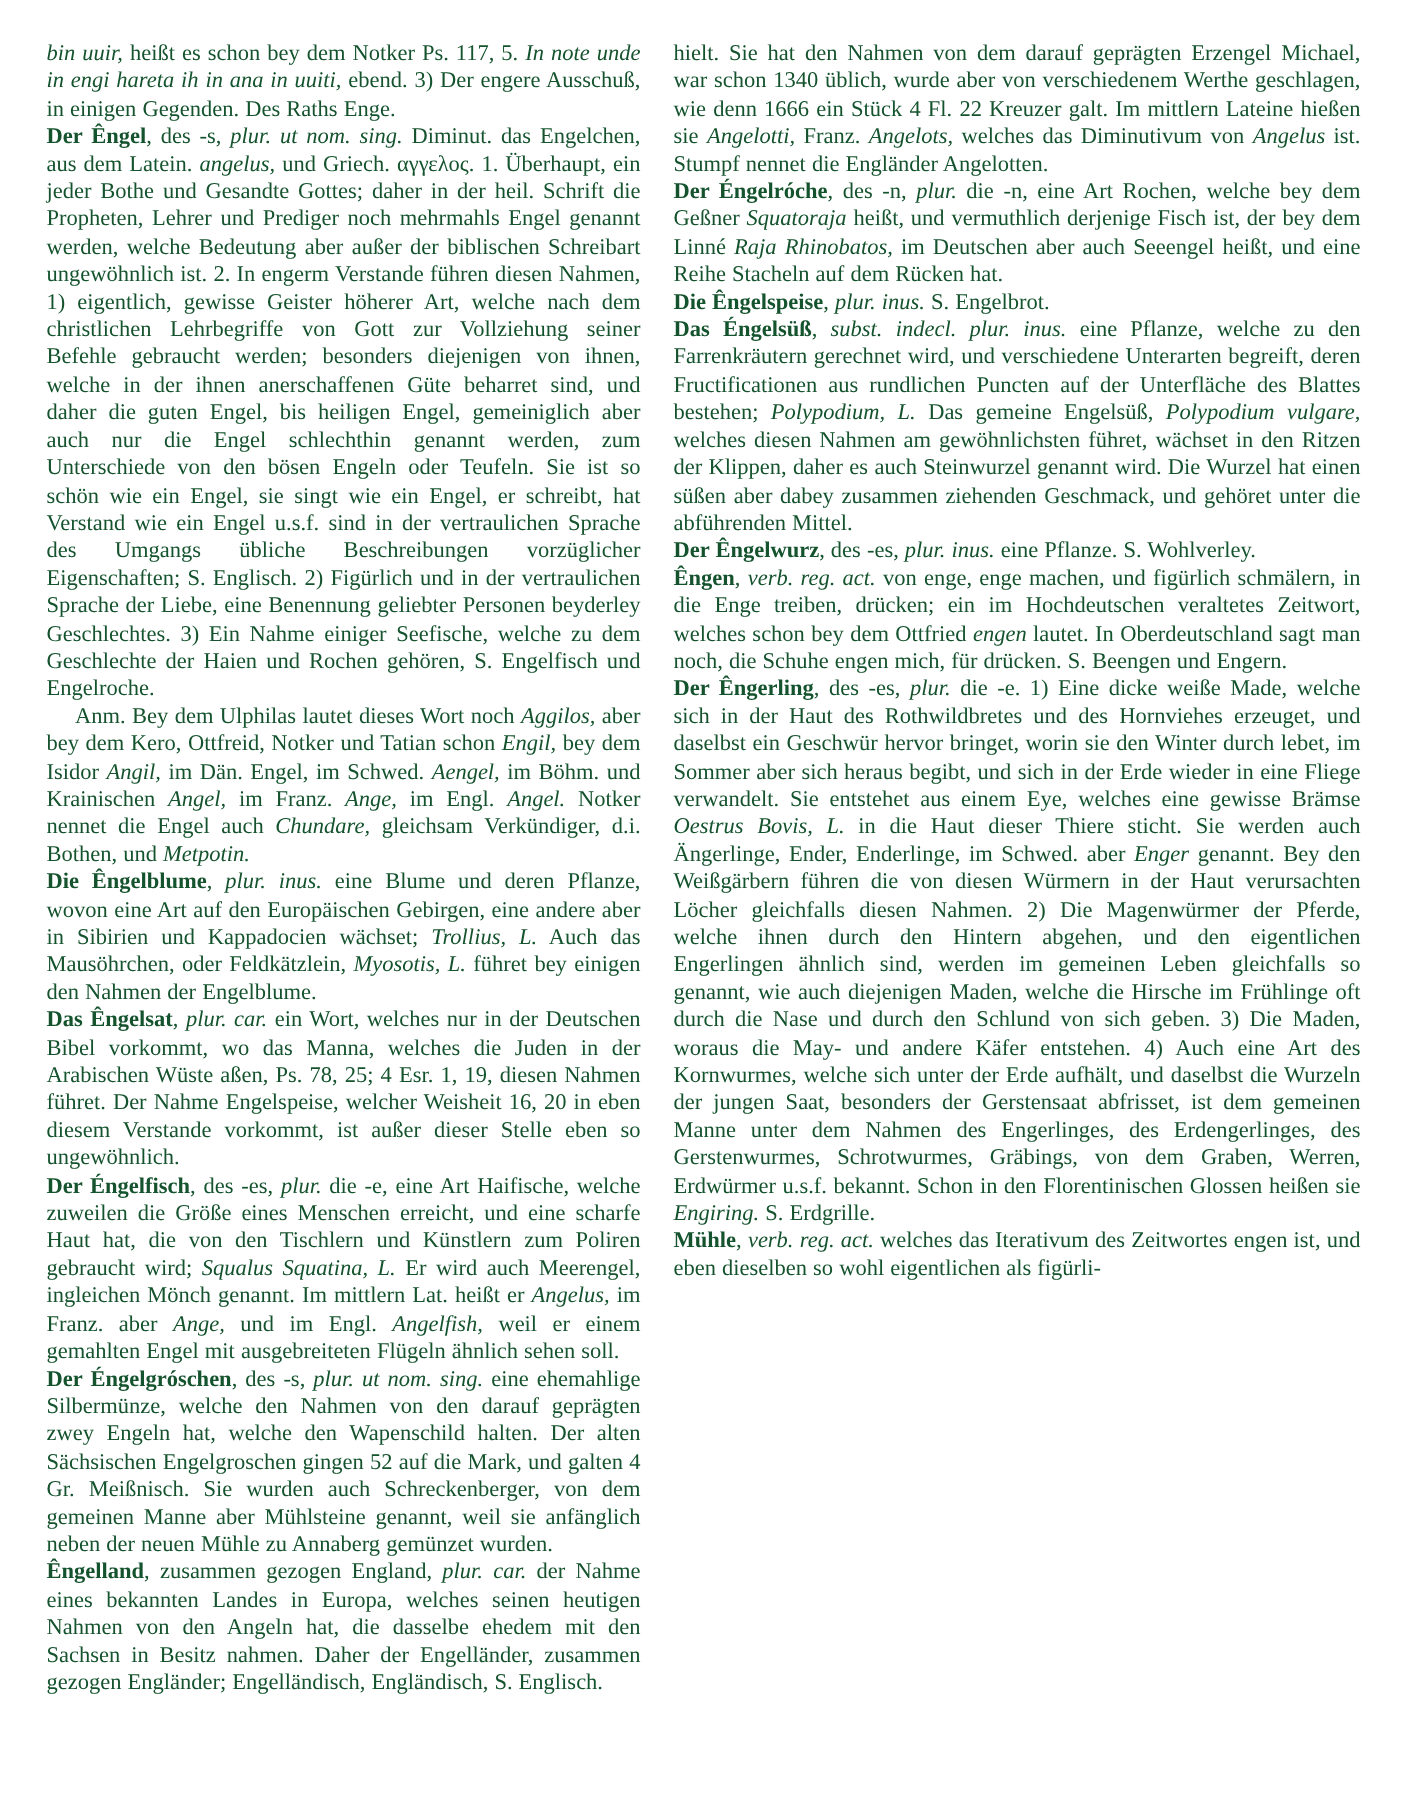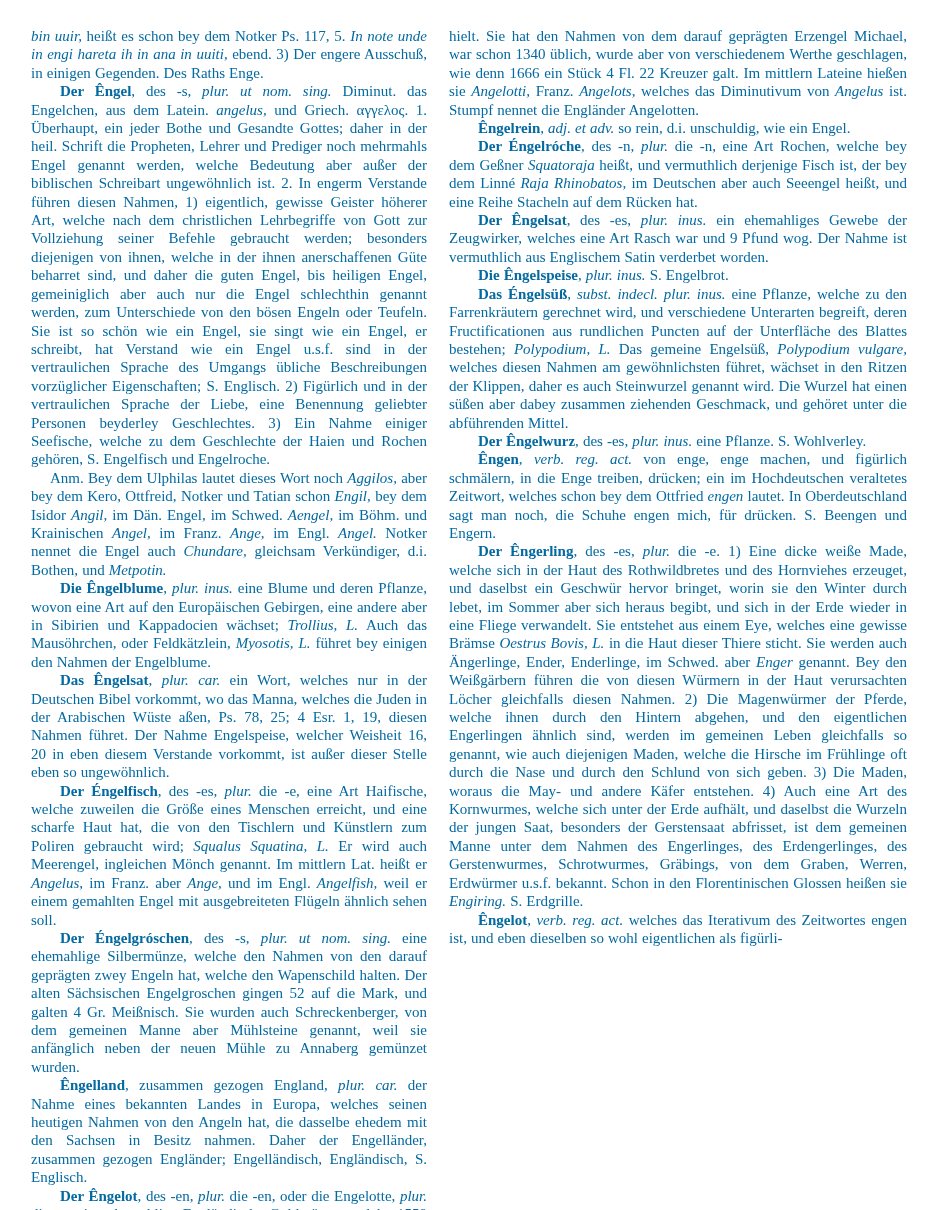--- a/index.html
+++ b/index.html
@@ -7,40 +7,40 @@
     background: #ffffff;
     width: 935px; height: 1210px;
     overflow: hidden;
   }
   .page {
     position: relative;
     width: 935px; height: 1210px;
     box-sizing: border-box;
     padding: 27px 28px 0 31px;
     font-family: "Liberation Serif", "DejaVu Serif", serif;
-    color: #0369a1;
+    color: #14532d;
     background: #ffffff;
   }
   .cols {
     display: flex;
     gap: 22px;
   }
   .col {
     text-align: justify;
     font-size: 15px;
     line-height: 18.4px;
     hyphens: auto;
     -webkit-hyphens: auto;
     word-spacing: 0.02em;
   }
   .col-left  { width: 396px; }
   .col-right { width: 458px; }
   .col p { margin: 0; padding: 0; }
   .col p.indent { text-indent: 19px; }
-  .col b { font-weight: bold; margin-left: 29px; }
+  .col b { font-weight: bold; }
   .col i { font-style: italic; }
   .pagenum {
     position: absolute;
     left: 31px; top: 1218px;
     font-size: 11px;
     font-family: "Liberation Serif", "DejaVu Serif", serif;
   }
 </style>
 </head>
 <body>
@@ -49,29 +49,26 @@
   <div class="cols">
     <div class="col col-left">
         <p><i>bin uuir,</i> heißt es schon bey dem Notker Ps. 117, 5. <i>In note unde in engi hareta ih in ana in uuiti,</i> ebend. 3) Der engere Ausschuß, in einigen Gegenden. Des Raths Enge.</p>
         <p><b>Der Êngel</b>, des -s, <i>plur. ut nom. sing.</i> Diminut. das Engelchen, aus dem Latein. <i>angelus,</i> und Griech. αγγελος. 1. Überhaupt, ein jeder Bothe und Gesandte Gottes; daher in der heil. Schrift die Propheten, Lehrer und Prediger noch mehrmahls Engel genannt werden, welche Bedeutung aber außer der biblischen Schreibart ungewöhnlich ist. 2. In engerm Verstande führen diesen Nahmen, 1) eigentlich, gewisse Geister höherer Art, welche nach dem christlichen Lehrbegriffe von Gott zur Vollziehung seiner Befehle gebraucht werden; besonders diejenigen von ihnen, welche in der ihnen anerschaffenen Güte beharret sind, und daher die guten Engel, bis heiligen Engel, gemeiniglich aber auch nur die Engel schlechthin genannt werden, zum Unterschiede von den bösen Engeln oder Teufeln. Sie ist so schön wie ein Engel, sie singt wie ein Engel, er schreibt, hat Verstand wie ein Engel u.s.f. sind in der vertraulichen Sprache des Umgangs übliche Beschreibungen vorzüglicher Eigenschaften; S. Englisch. 2) Figürlich und in der vertraulichen Sprache der Liebe, eine Benennung geliebter Personen beyderley Geschlechtes. 3) Ein Nahme einiger Seefische, welche zu dem Geschlechte der Haien und Rochen gehören, S. Engelfisch und Engelroche.</p>
         <p class="indent">Anm. Bey dem Ulphilas lautet dieses Wort noch <i>Aggilos,</i> aber bey dem Kero, Ottfreid, Notker und Tatian schon <i>Engil,</i> bey dem Isidor <i>Angil,</i> im Dän. Engel, im Schwed. <i>Aengel,</i> im Böhm. und Krainischen <i>Angel,</i> im Franz. <i>Ange,</i> im Engl. <i>Angel.</i> Notker nennet die Engel auch <i>Chundare,</i> gleichsam Verkündiger, d.i. Bothen, und <i>Metpotin.</i></p>
         <p><b>Die Êngelblume</b>, <i>plur. inus.</i> eine Blume und deren Pflanze, wovon eine Art auf den Europäischen Gebirgen, eine andere aber in Sibirien und Kappadocien wächset; <i>Trollius, L.</i> Auch das Mausöhrchen, oder Feldkätzlein, <i>Myosotis, L.</i> führet bey einigen den Nahmen der Engelblume.</p>
         <p><b>Das Êngelsat</b>, <i>plur. car.</i> ein Wort, welches nur in der Deutschen Bibel vorkommt, wo das Manna, welches die Juden in der Arabischen Wüste aßen, Ps. 78, 25; 4 Esr. 1, 19, diesen Nahmen führet. Der Nahme Engelspeise, welcher Weisheit 16, 20 in eben diesem Verstande vorkommt, ist außer dieser Stelle eben so ungewöhnlich.</p>
         <p><b>Der Éngelfisch</b>, des -es, <i>plur.</i> die -e, eine Art Haifische, welche zuweilen die Größe eines Menschen erreicht, und eine scharfe Haut hat, die von den Tischlern und Künstlern zum Poliren gebraucht wird; <i>Squalus Squatina, L.</i> Er wird auch Meerengel, ingleichen Mönch genannt. Im mittlern Lat. heißt er <i>Angelus,</i> im Franz. aber <i>Ange,</i> und im Engl. <i>Angelfish,</i> weil er einem gemahlten Engel mit ausgebreiteten Flügeln ähnlich sehen soll.</p>
         <p><b>Der Éngelgróschen</b>, des -s, <i>plur. ut nom. sing.</i> eine ehemahlige Silbermünze, welche den Nahmen von den darauf geprägten zwey Engeln hat, welche den Wapenschild halten. Der alten Sächsischen Engelgroschen gingen 52 auf die Mark, und galten 4 Gr. Meißnisch. Sie wurden auch Schreckenberger, von dem gemeinen Manne aber Mühlsteine genannt, weil sie anfänglich neben der neuen Mühle zu Annaberg gemünzet wurden.</p>
         <p><b>Êngelland</b>, zusammen gezogen England, <i>plur. car.</i> der Nahme eines bekannten Landes in Europa, welches seinen heutigen Nahmen von den Angeln hat, die dasselbe ehedem mit den Sachsen in Besitz nahmen. Daher der Engelländer, zusammen gezogen Engländer; Engelländisch, Engländisch, S. Englisch.</p>
-        <p><b>Der Êngelot</b>, des -en, <i>plur.</i> die -en, oder die Engelotte, <i>plur.</i> die -n, eine ehemahlige Engländische Goldmünze, welche 1559 auf 2 Fl. 12 Gr. gesetzt wurde, und 23 Karat 8 Grän fein Gold</p>
       </div>
     <div class="col col-right">
         <p>hielt. Sie hat den Nahmen von dem darauf geprägten Erzengel Michael, war schon 1340 üblich, wurde aber von verschiedenem Werthe geschlagen, wie denn 1666 ein Stück 4 Fl. 22 Kreuzer galt. Im mittlern Lateine hießen sie <i>Angelotti,</i> Franz. <i>Angelots,</i> welches das Diminutivum von <i>Angelus</i> ist. Stumpf nennet die Engländer Angelotten.</p>
-        <p><b>Êngelrein</b>, <i>adj. et adv.</i> so rein, d.i. unschuldig, wie ein Engel.</p>
         <p><b>Der Éngelróche</b>, des -n, <i>plur.</i> die -n, eine Art Rochen, welche bey dem Geßner <i>Squatoraja</i> heißt, und vermuthlich derjenige Fisch ist, der bey dem Linné <i>Raja Rhinobatos,</i> im Deutschen aber auch Seeengel heißt, und eine Reihe Stacheln auf dem Rücken hat.</p>
-        <p><b>Der Êngelsat</b>, des -es, <i>plur. inus.</i> ein ehemahliges Gewebe der Zeugwirker, welches eine Art Rasch war und 9 Pfund wog. Der Nahme ist vermuthlich aus Englischem Satin verderbet worden.</p>
         <p><b>Die Êngelspeise</b>, <i>plur. inus.</i> S. Engelbrot.</p>
         <p><b>Das Éngelsüß</b>, <i>subst. indecl. plur. inus.</i> eine Pflanze, welche zu den Farrenkräutern gerechnet wird, und verschiedene Unterarten begreift, deren Fructificationen aus rundlichen Puncten auf der Unterfläche des Blattes bestehen; <i>Polypodium, L.</i> Das gemeine Engelsüß, <i>Polypodium vulgare,</i> welches diesen Nahmen am gewöhnlichsten führet, wächset in den Ritzen der Klippen, daher es auch Steinwurzel genannt wird. Die Wurzel hat einen süßen aber dabey zusammen ziehenden Geschmack, und gehöret unter die abführenden Mittel.</p>
         <p><b>Der Êngelwurz</b>, des -es, <i>plur. inus.</i> eine Pflanze. S. Wohlverley.</p>
         <p><b>Êngen</b>, <i>verb. reg. act.</i> von enge, enge machen, und figürlich schmälern, in die Enge treiben, drücken; ein im Hochdeutschen veraltetes Zeitwort, welches schon bey dem Ottfried <i>engen</i> lautet. In Oberdeutschland sagt man noch, die Schuhe engen mich, für drücken. S. Beengen und Engern.</p>
         <p><b>Der Êngerling</b>, des -es, <i>plur.</i> die -e. 1) Eine dicke weiße Made, welche sich in der Haut des Rothwildbretes und des Hornviehes erzeuget, und daselbst ein Geschwür hervor bringet, worin sie den Winter durch lebet, im Sommer aber sich heraus begibt, und sich in der Erde wieder in eine Fliege verwandelt. Sie entstehet aus einem Eye, welches eine gewisse Brämse <i>Oestrus Bovis, L.</i> in die Haut dieser Thiere sticht. Sie werden auch Ängerlinge, Ender, Enderlinge, im Schwed. aber <i>Enger</i> genannt. Bey den Weißgärbern führen die von diesen Würmern in der Haut verursachten Löcher gleichfalls diesen Nahmen. 2) Die Magenwürmer der Pferde, welche ihnen durch den Hintern abgehen, und den eigentlichen Engerlingen ähnlich sind, werden im gemeinen Leben gleichfalls so genannt, wie auch diejenigen Maden, welche die Hirsche im Frühlinge oft durch die Nase und durch den Schlund von sich geben. 3) Die Maden, woraus die May- und andere Käfer entstehen. 4) Auch eine Art des Kornwurmes, welche sich unter der Erde aufhält, und daselbst die Wurzeln der jungen Saat, besonders der Gerstensaat abfrisset, ist dem gemeinen Manne unter dem Nahmen des Engerlinges, des Erdengerlinges, des Gerstenwurmes, Schrotwurmes, Gräbings, von dem Graben, Werren, Erdwürmer u.s.f. bekannt. Schon in den Florentinischen Glossen heißen sie <i>Engiring.</i> S. Erdgrille.</p>
-        <p><b>Êngelot</b>, <i>verb. reg. act.</i> welches das Iterativum des Zeitwortes engen ist, und eben dieselben so wohl eigentlichen als figürli-</p>
+        <p><b>Mühle</b>, <i>verb. reg. act.</i> welches das Iterativum des Zeitwortes engen ist, und eben dieselben so wohl eigentlichen als figürli-</p>
       </div>
   </div>
   <div class="pagenum">258</div>
 </div>
 
 </body></html>

